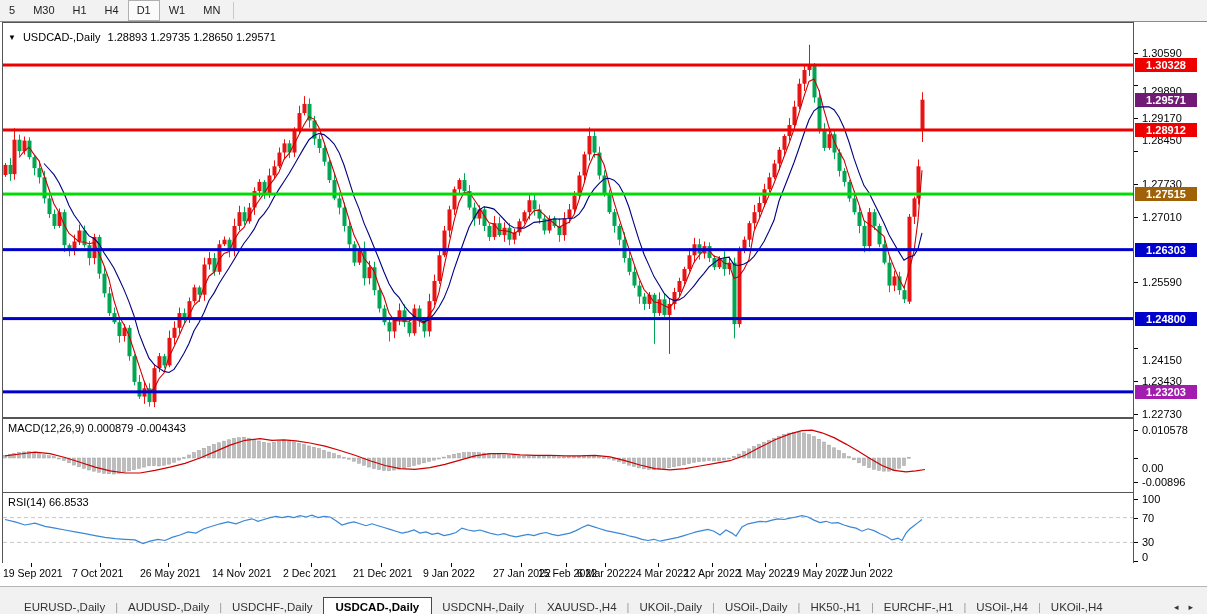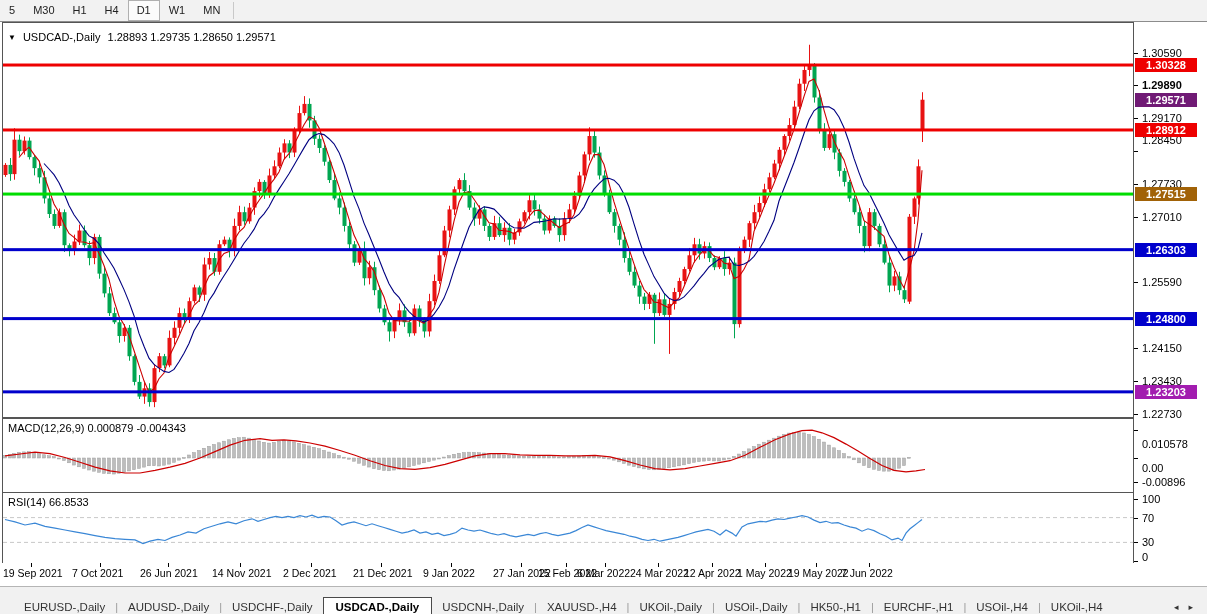--- a/index.html
+++ b/index.html
@@ -646,65 +646,65 @@
       <span>1.28893 1.29735 1.28650 1.29571</span>
     </div>
 
     <div class="overlay-label" id="macd-label" style="left: 8px; top: 400px;">MACD(12,26,9) 0.000879 -0.004343</div>
     <div class="overlay-label" id="rsi-label" style="left: 8px; top: 474px;">RSI(14) 66.8533</div>
 
     <div id="price-axis">
         <div class="p-tick" style="top: 31px;"></div>
         <div class="p-lab" style="top: 25px;">1.30590</div>
         <div class="p-tick" style="top: 63px;"></div>
-        <div class="p-lab" style="top: 57px; font-weight: bold;">1.29890</div>
+        <div class="p-lab" style="top: 63px;">1.29890</div>
         <div class="p-tick" style="top: 96px;"></div>
         <div class="p-lab" style="top: 90px;">1.29170</div>
         <div class="p-tick" style="top: 129px;"></div>
         <div class="p-lab" style="top: 112px;">1.28450</div>
         <div class="p-tick" style="top: 162px;"></div>
         <div class="p-lab" style="top: 156px;">1.27730</div>
         <div class="p-tick" style="top: 195px;"></div>
         <div class="p-lab" style="top: 189px;">1.27010</div>
         <div class="p-tick" style="top: 260px;"></div>
         <div class="p-lab" style="top: 254px;">1.25590</div>
         <div class="p-tick" style="top: 326px;"></div>
-        <div class="p-lab" style="top: 320px;">1.24150</div>
+        <div class="p-lab" style="top: 332px;">1.24150</div>
         <div class="p-tick" style="top: 359px;"></div>
         <div class="p-lab" style="top: 353px;">1.23430</div>
         <div class="p-tick" style="top: 392px;"></div>
         <div class="p-lab" style="top: 386px;">1.22730</div>
         <div class="p-badge" style="top: 36px; background: rgb(238, 0, 0);">1.30328</div>
         <div class="p-badge" style="top: 71px; background: #701a75;">1.29571</div>
         <div class="p-badge" style="top: 101px; background: rgb(238, 0, 0);">1.28912</div>
         <div class="p-badge" style="top: 165px; background: #a16207;">1.27515</div>
         <div class="p-badge" style="top: 221px; background: rgb(0, 0, 204);">1.26303</div>
         <div class="p-badge" style="top: 290px; background: rgb(0, 0, 204);">1.24800</div>
         <div class="p-badge" style="top: 363px; background: #a21caf;">1.23203</div>
         <div class="p-tick" style="top: 408px;"></div>
-        <div class="axis-num" style="top: 416px;">0.010578</div>
+        <div class="axis-num" style="top: 402px;">0.010578</div>
         <div class="p-tick" style="top: 436px;"></div>
         <div class="axis-num" style="top: 440px;">0.00</div>
         <div class="p-tick" style="top: 460px;"></div>
         <div class="axis-num" style="top: 454px;">-0.00896</div>
         <div class="p-tick" style="top: 477px;"></div>
         <div class="axis-num" style="top: 471px;">100</div>
         <div class="p-tick" style="top: 496px;"></div>
         <div class="axis-num" style="top: 490px;">70</div>
         <div class="p-tick" style="top: 520px;"></div>
         <div class="axis-num" style="top: 514px;">30</div>
         <div class="p-tick" style="top: 539px;"></div>
         <div class="axis-num" style="top: 529px;">0</div>
       </div>
     <div id="date-axis">
         <div class="d-lab" style="left: 3px;">19 Sep 2021</div>
         <div class="d-tick" style="left: 31px;"></div>
         <div class="d-lab" style="left: 72px;">7 Oct 2021</div>
         <div class="d-tick" style="left: 100px;"></div>
-        <div class="d-lab" style="left: 140px;">26 Jun 2021</div>
+        <div class="d-lab" style="left: 140px;">26 May 2021</div>
         <div class="d-tick" style="left: 168px;"></div>
         <div class="d-lab" style="left: 212px;">14 Nov 2021</div>
         <div class="d-tick" style="left: 240px;"></div>
         <div class="d-lab" style="left: 283px;">2 Dec 2021</div>
         <div class="d-tick" style="left: 311px;"></div>
         <div class="d-lab" style="left: 353px;">21 Dec 2021</div>
         <div class="d-tick" style="left: 381px;"></div>
         <div class="d-lab" style="left: 423px;">9 Jan 2022</div>
         <div class="d-tick" style="left: 451px;"></div>
         <div class="d-lab" style="left: 493px;">27 Jan 2022</div>

